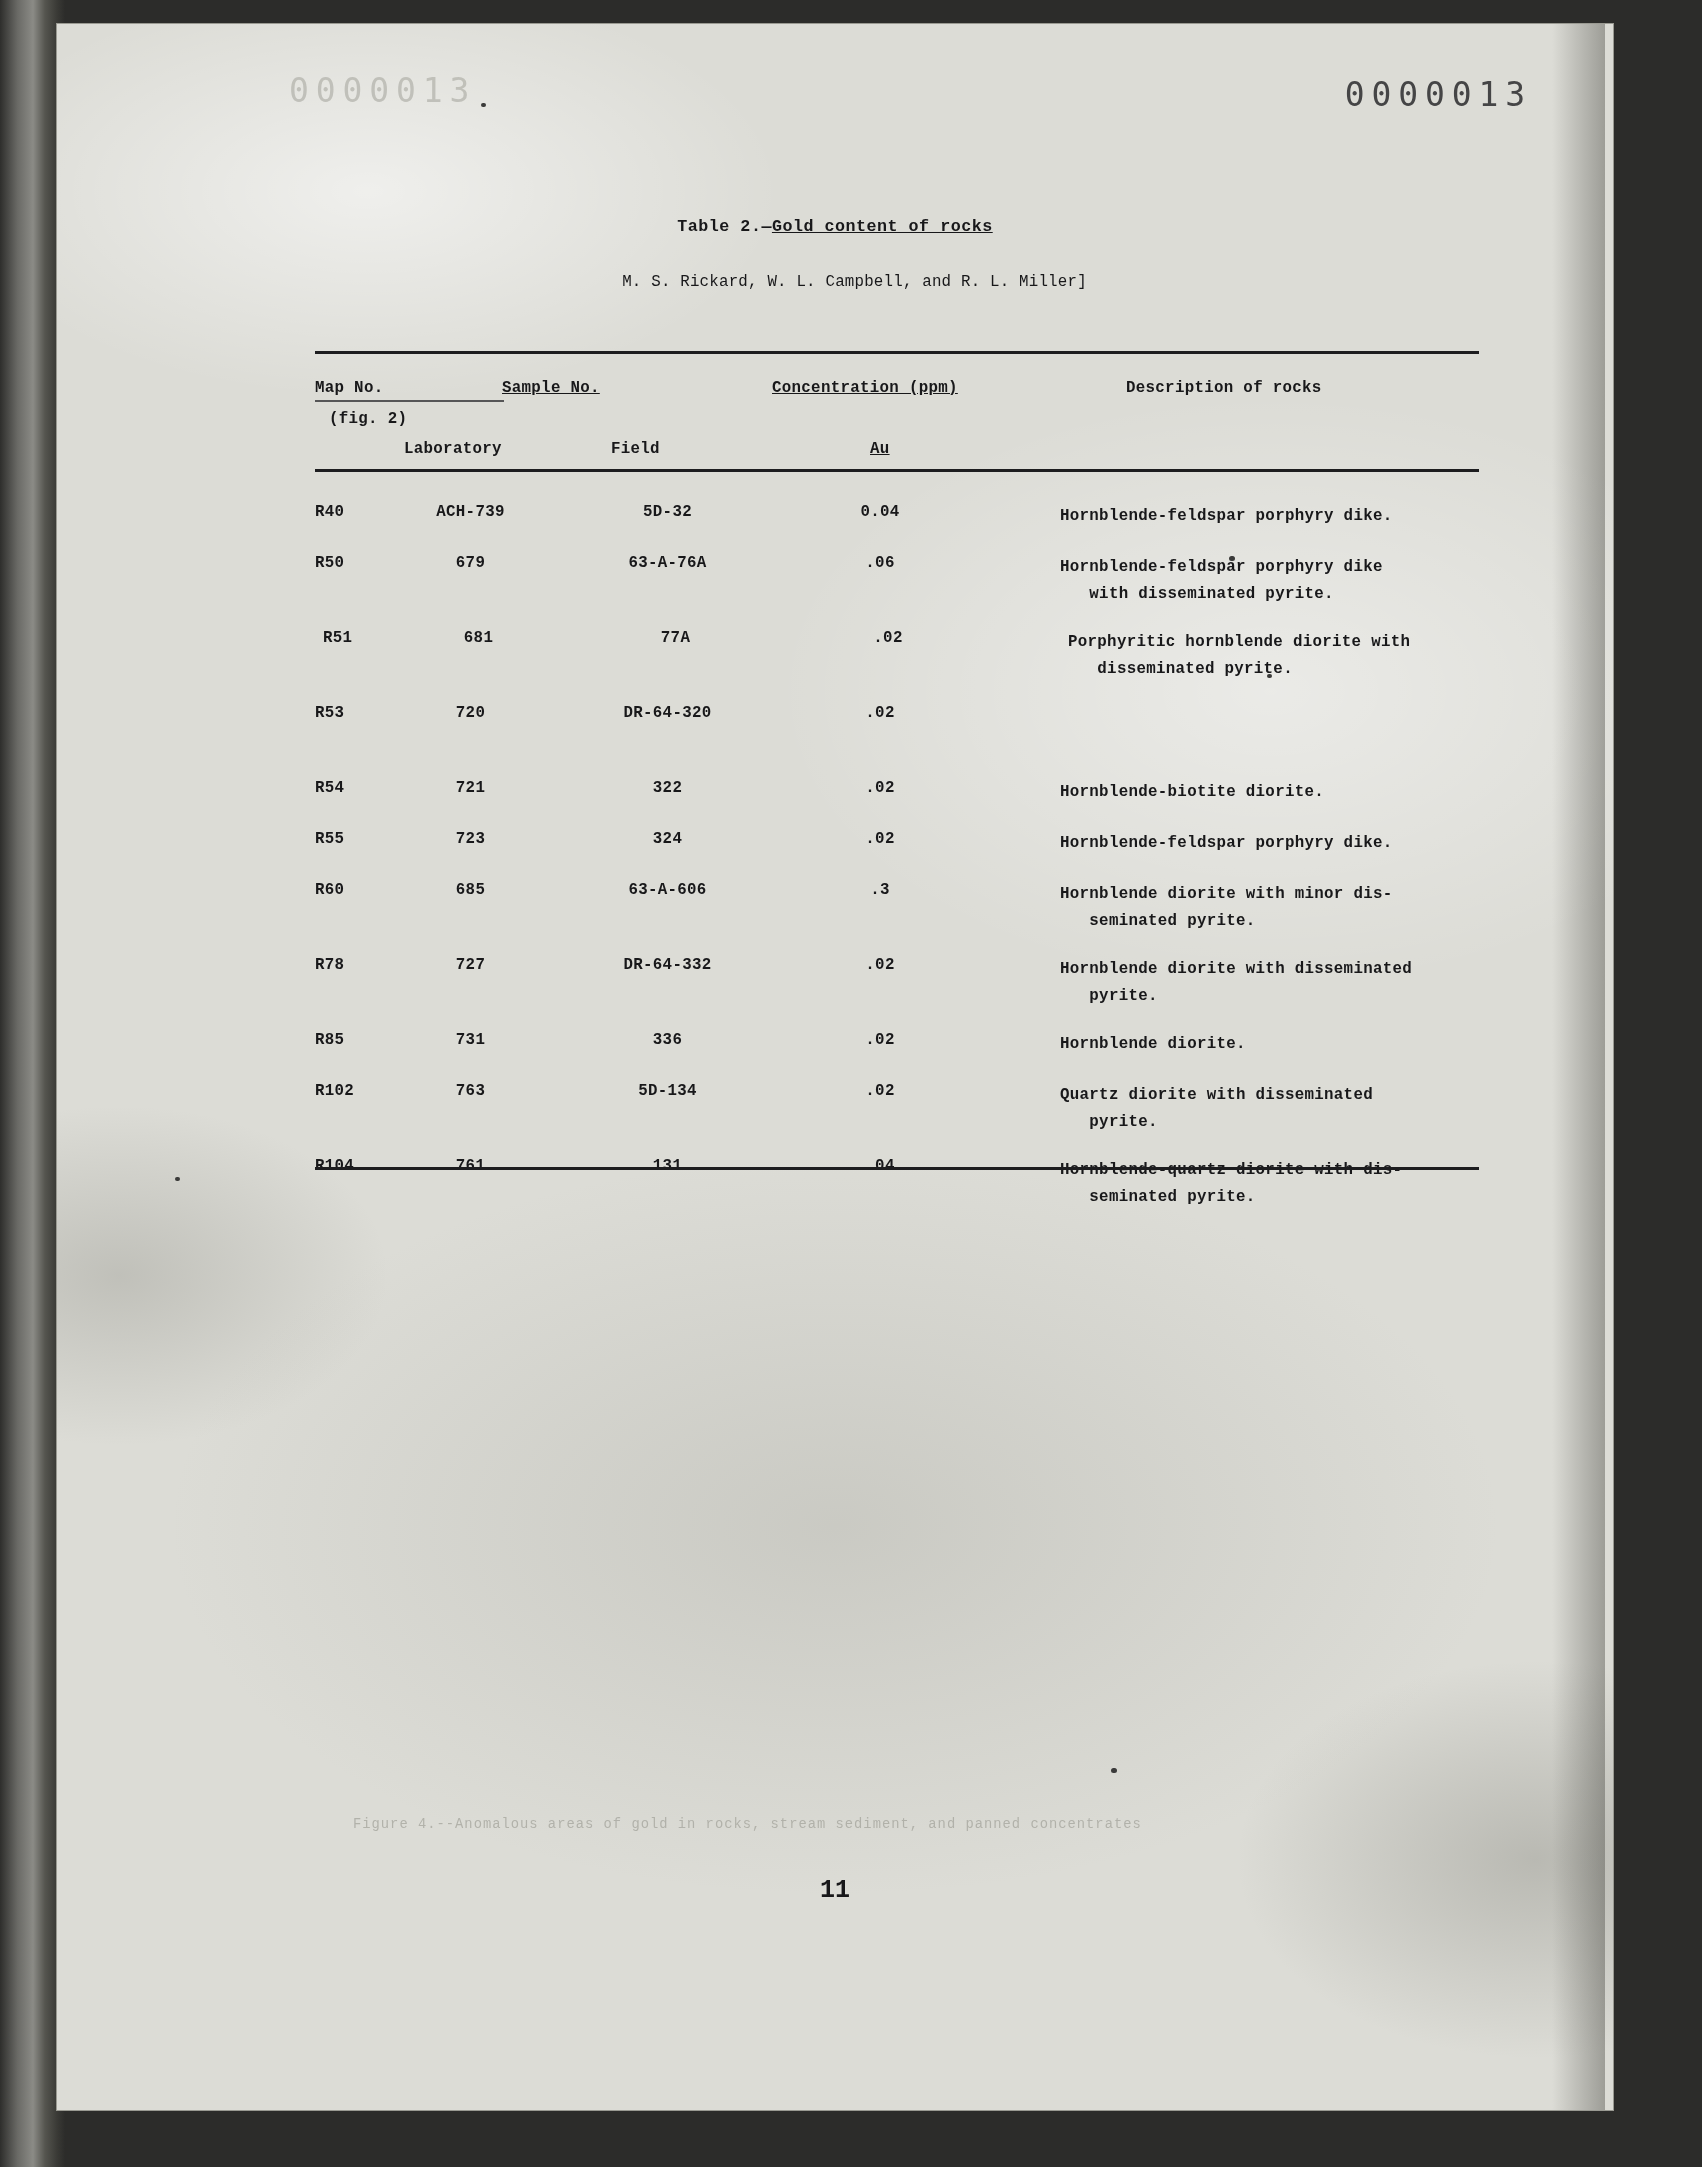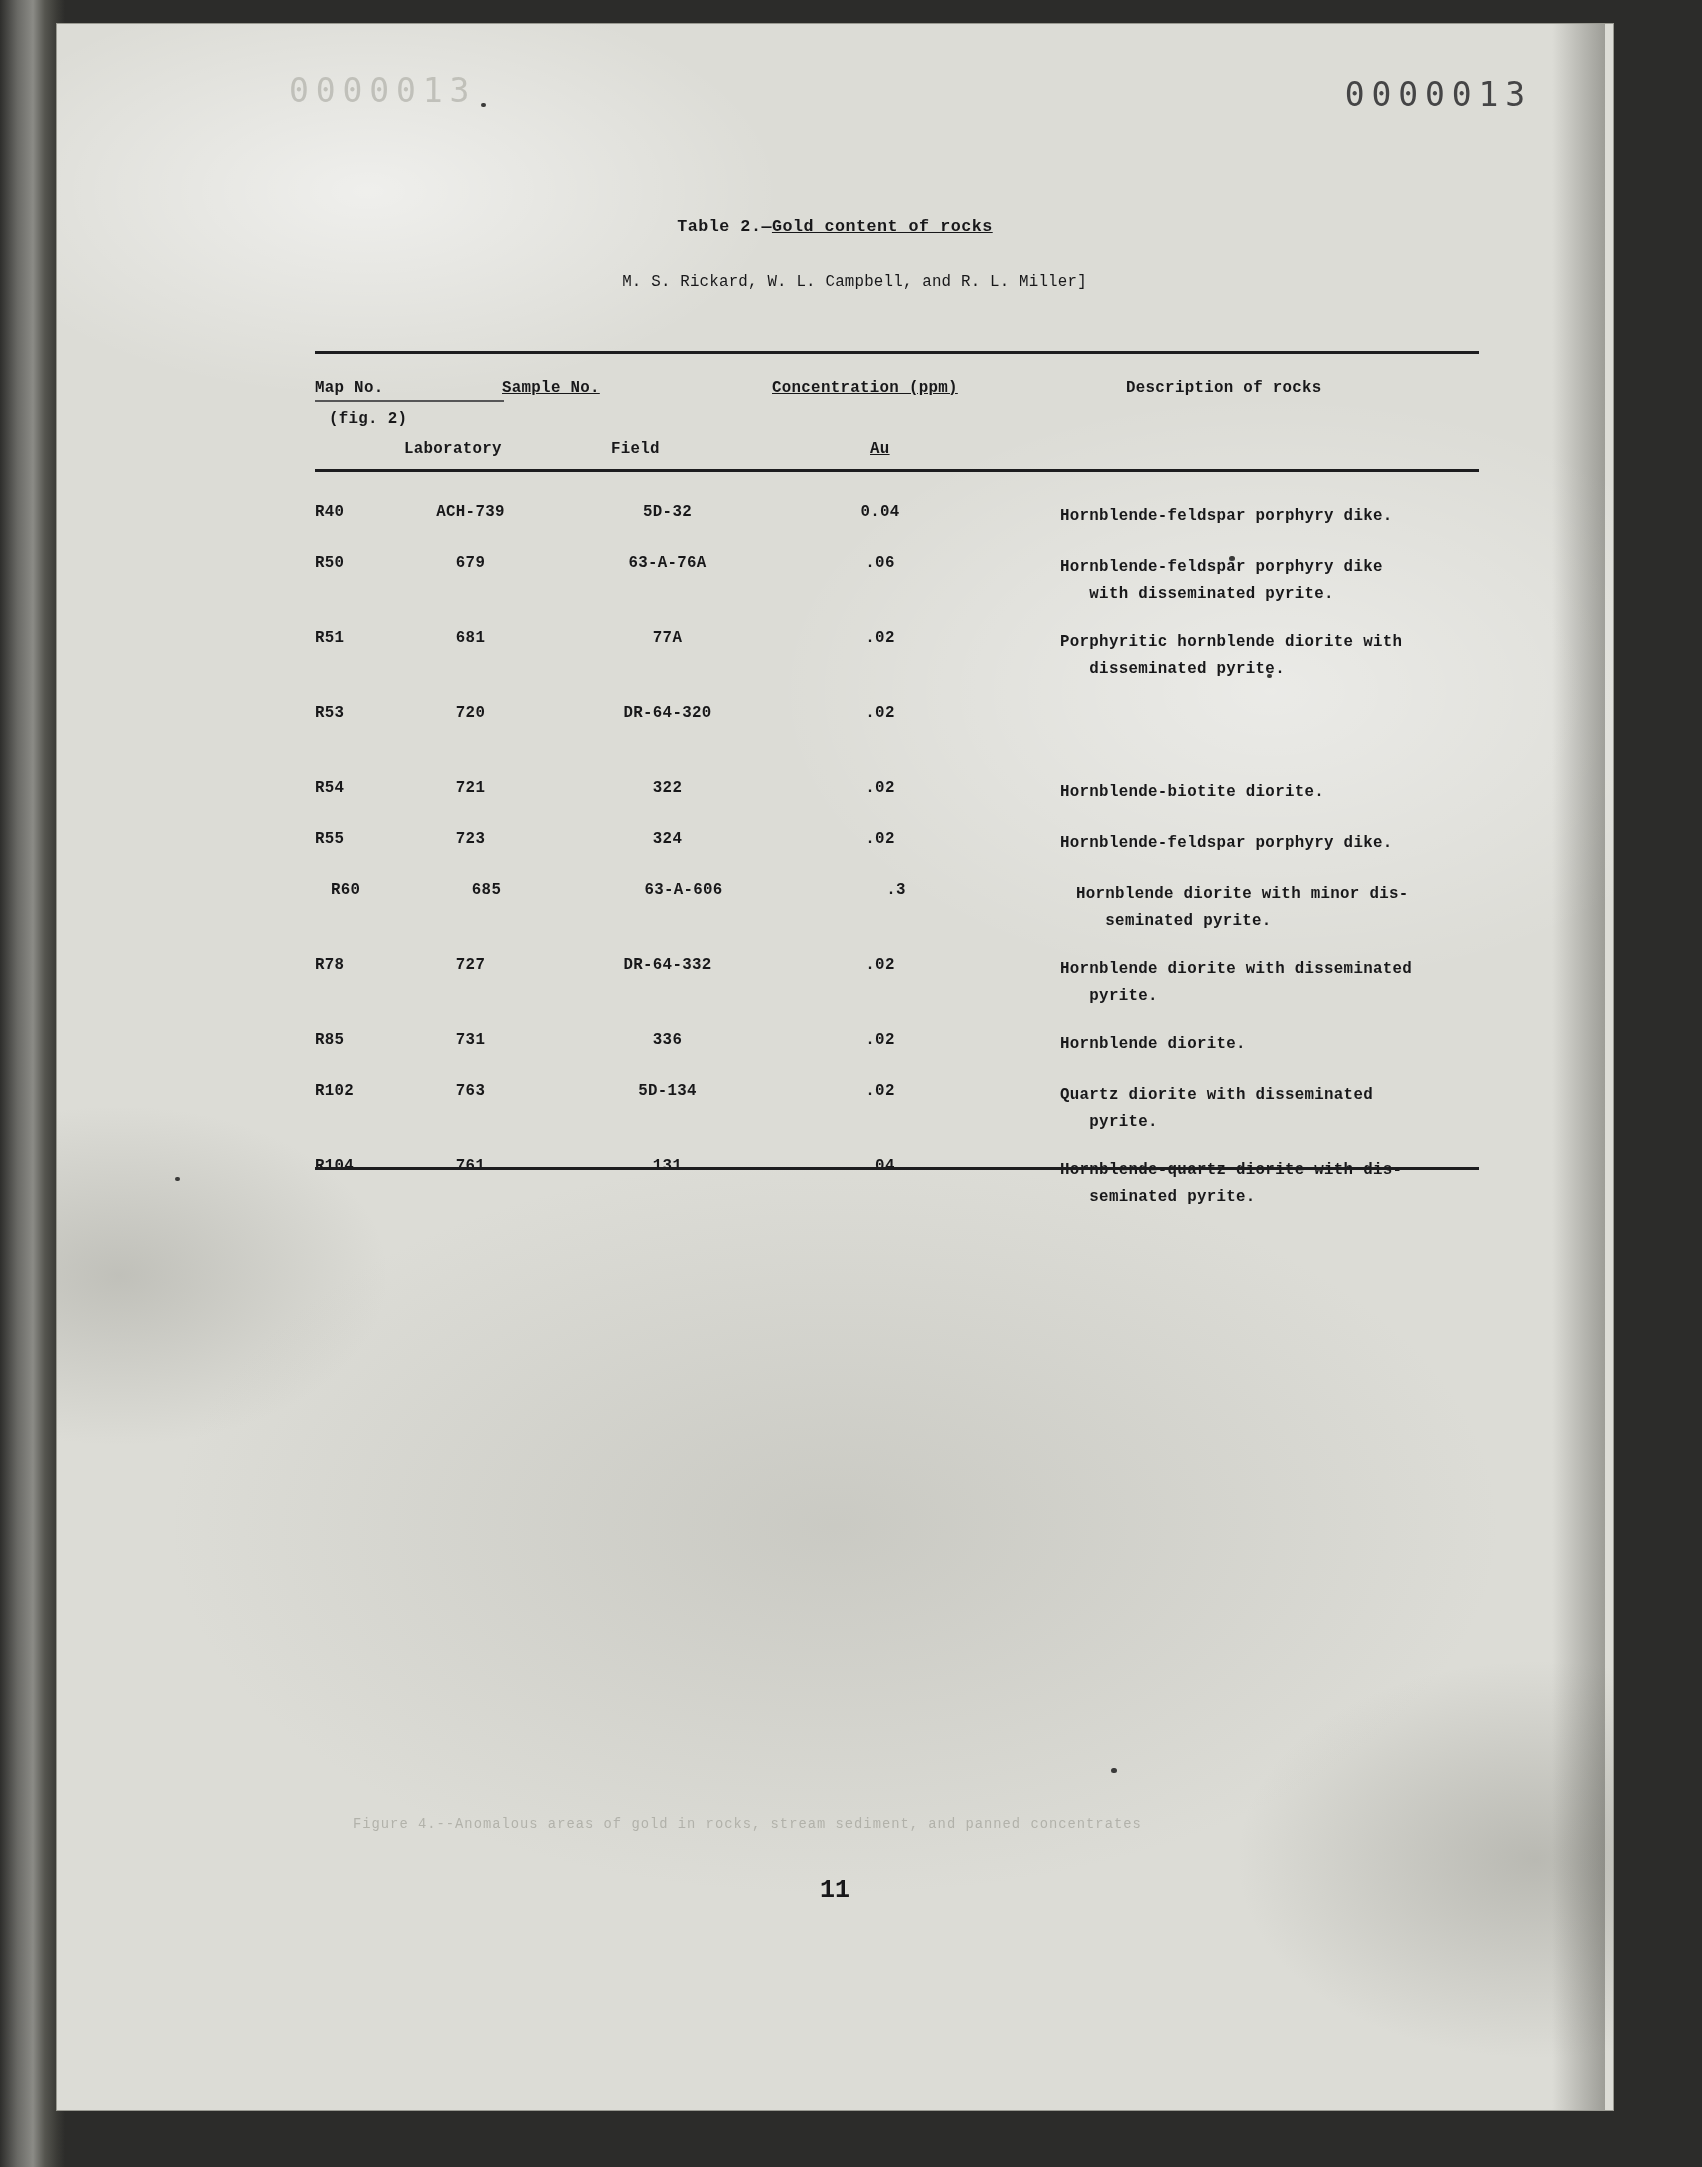--- a/index.html
+++ b/index.html
@@ -249,21 +249,21 @@
             <div class="cell c-desc">Hornblende-feldspar porphyry dike.</div>
           </div>
           <div class="row" style="position: absolute; left: 0px; right: 0px; top: 51px; height: 61px;">
             <div class="cell c-map">R50</div>
             <div class="cell c-lab">679</div>
             <div class="cell c-field">63-A-76A</div>
             <div class="cell c-au">.06</div>
             <div class="cell c-desc">Hornblende-feldspar porphyry dike
    with disseminated pyrite.</div>
           </div>
-          <div class="row" style="position: absolute; left: 0px; right: 0px; top: 126px; height: 61px;">
+          <div class="row" style="position: absolute; left: 8px; right: 0px; top: 126px; height: 61px;">
             <div class="cell c-map">R51</div>
             <div class="cell c-lab">681</div>
             <div class="cell c-field">77A</div>
             <div class="cell c-au">.02</div>
             <div class="cell c-desc">Porphyritic hornblende diorite with
    disseminated pyrite.</div>
           </div>
           <div class="row" style="position: absolute; left: 0px; right: 0px; top: 201px; height: 61px;">
             <div class="cell c-map">R53</div>
             <div class="cell c-lab">720</div>
@@ -277,21 +277,21 @@
             <div class="cell c-au">.02</div>
             <div class="cell c-desc">Hornblende-biotite diorite.</div>
           </div>
           <div class="row" style="position: absolute; left: 0px; right: 0px; top: 327px; height: 37px;">
             <div class="cell c-map">R55</div>
             <div class="cell c-lab">723</div>
             <div class="cell c-field">324</div>
             <div class="cell c-au">.02</div>
             <div class="cell c-desc">Hornblende-feldspar porphyry dike.</div>
           </div>
-          <div class="row" style="position: absolute; left: 16px; right: 0px; top: 378px; height: 61px;">
+          <div class="row" style="position: absolute; left: 0px; right: 0px; top: 378px; height: 61px;">
             <div class="cell c-map">R60</div>
             <div class="cell c-lab">685</div>
             <div class="cell c-field">63-A-606</div>
             <div class="cell c-au">.3</div>
             <div class="cell c-desc">Hornblende diorite with minor dis-
    seminated pyrite.</div>
           </div>
           <div class="row" style="position: absolute; left: 0px; right: 0px; top: 453px; height: 61px;">
             <div class="cell c-map">R78</div>
             <div class="cell c-lab">727</div>

